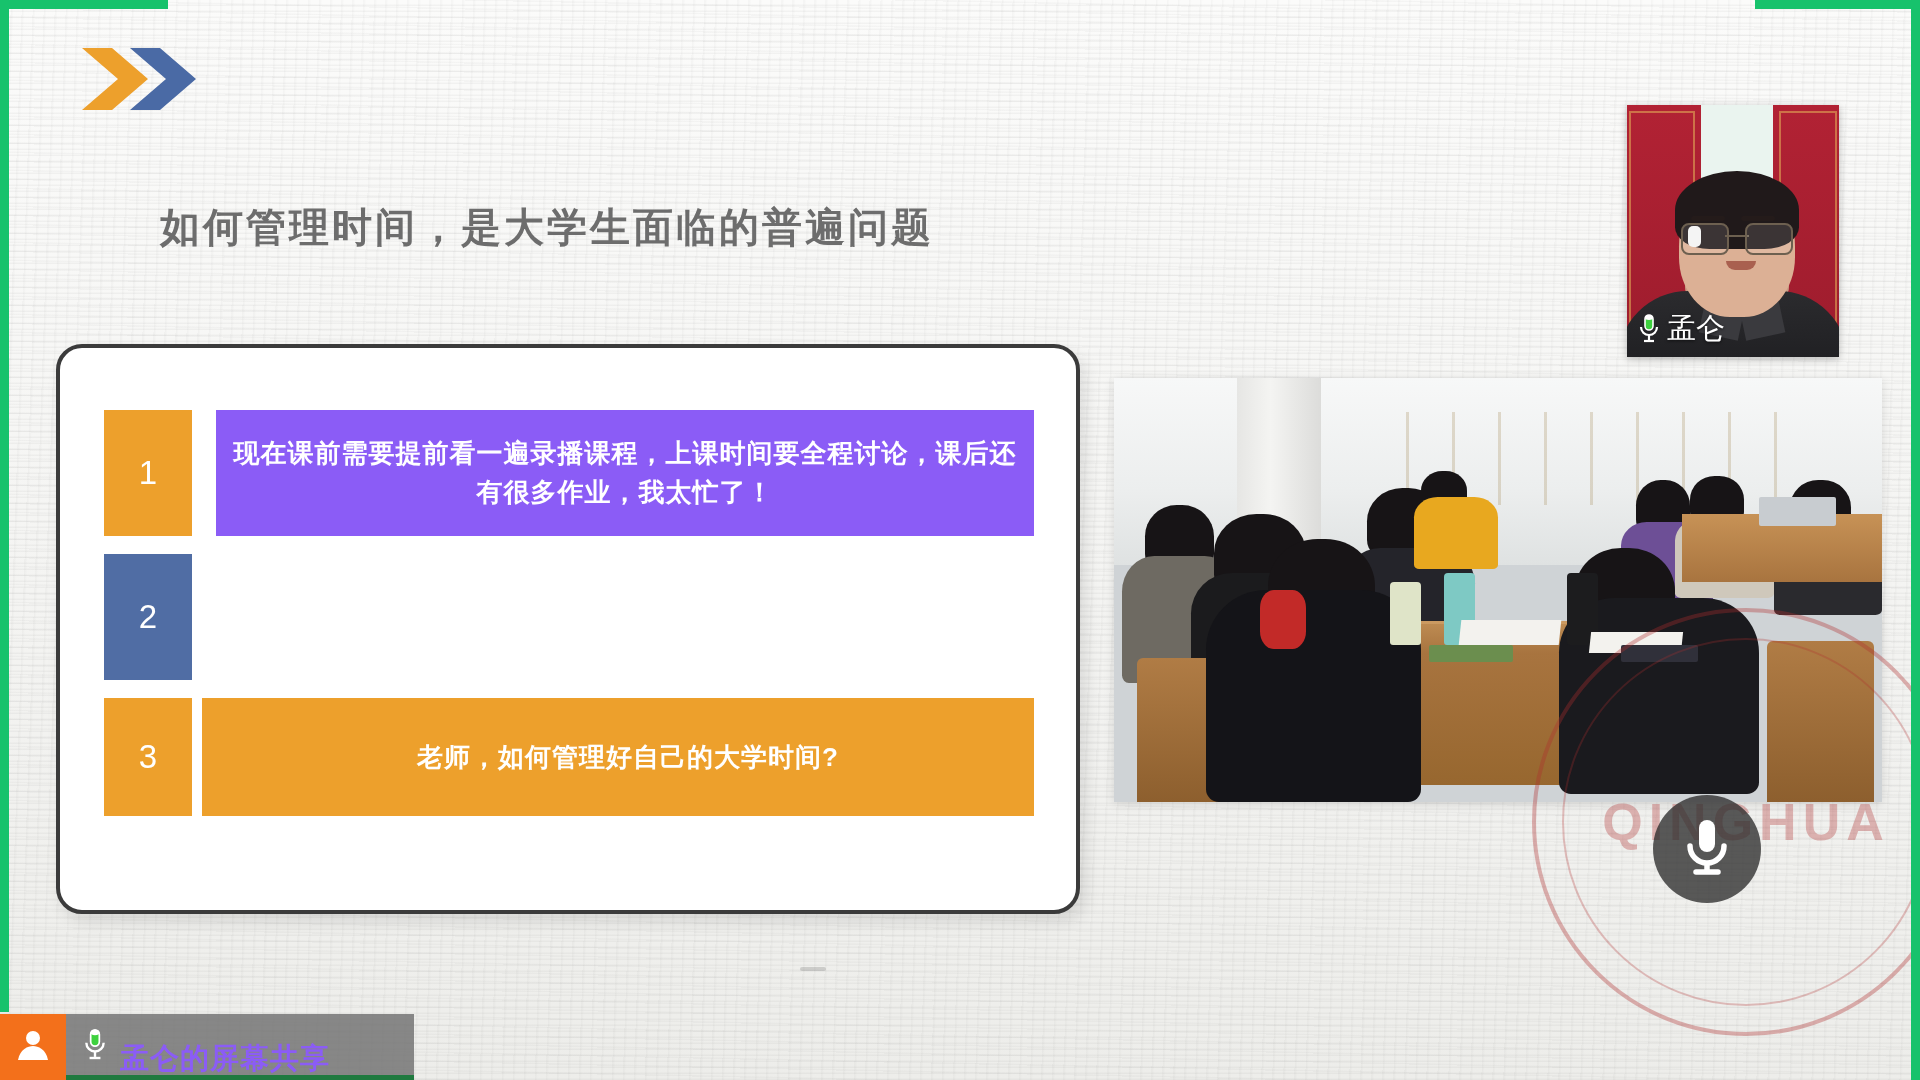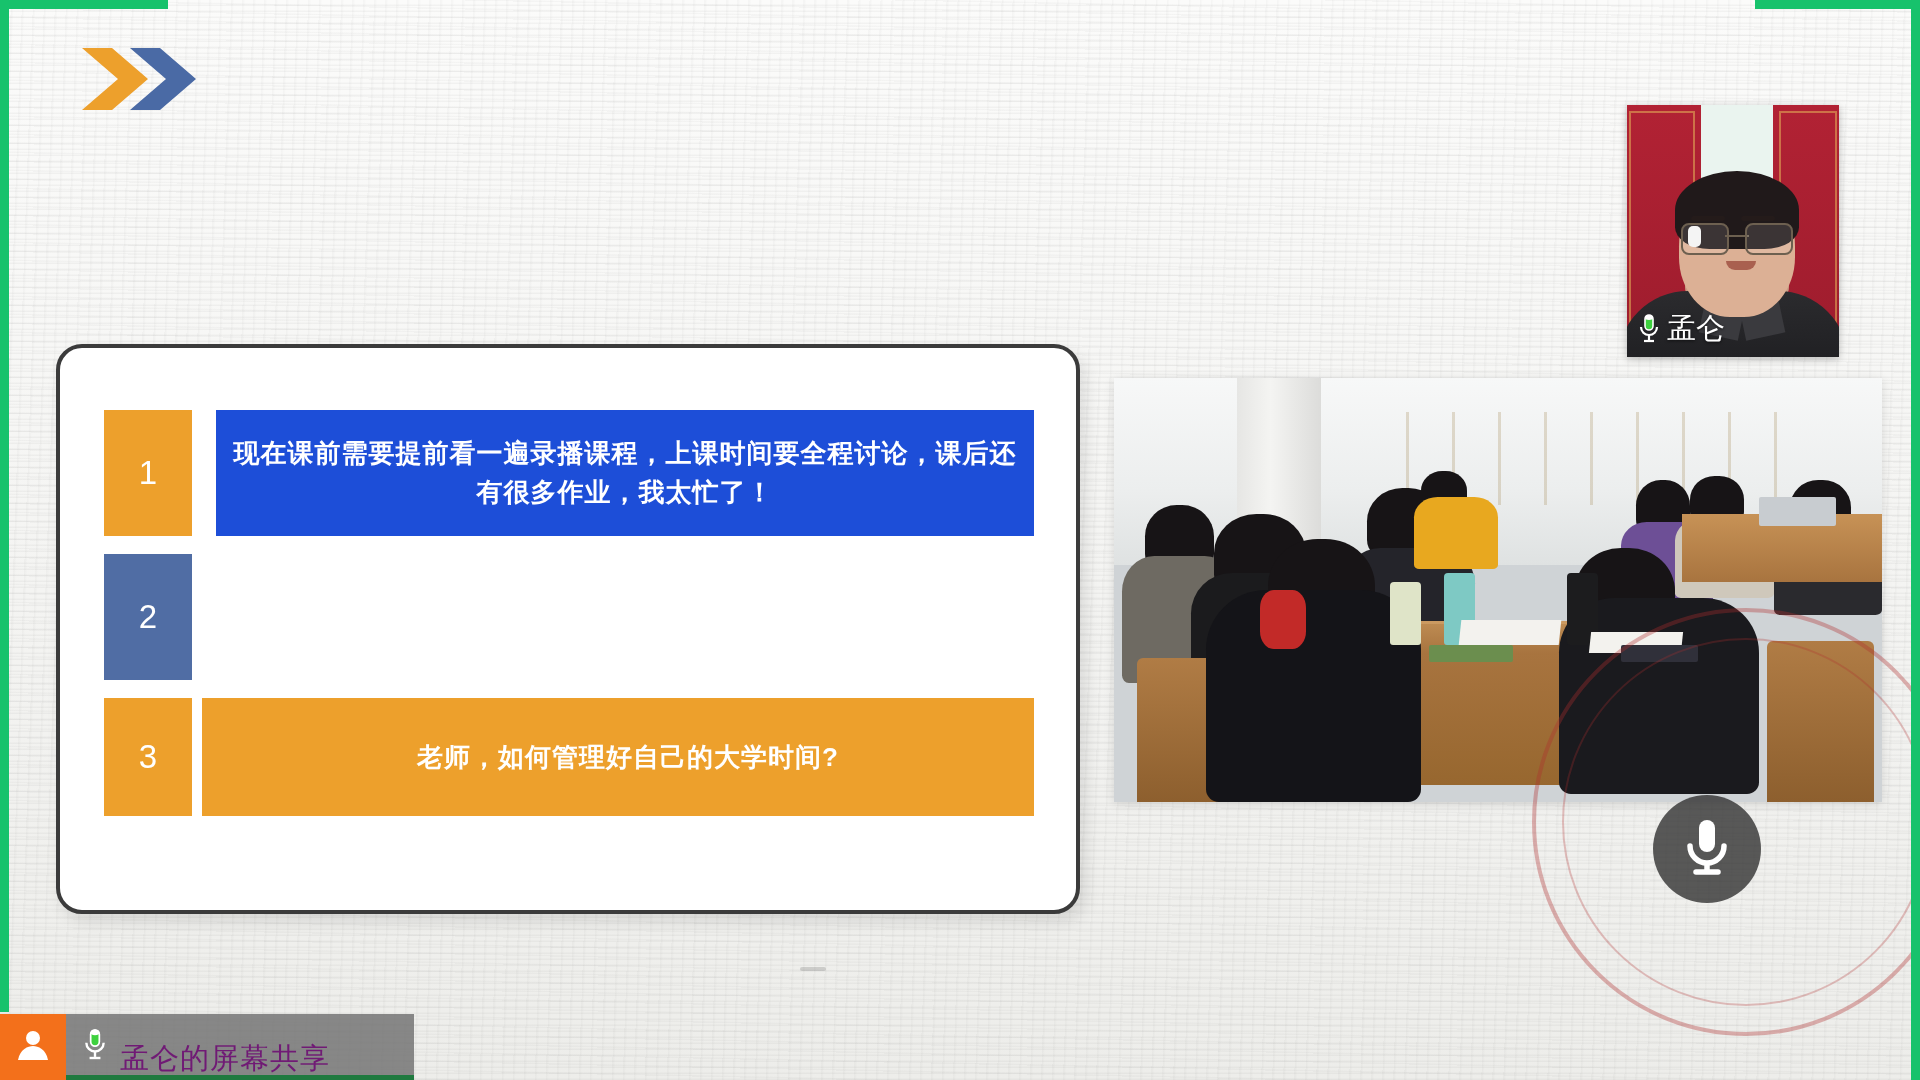--- a/index.html
+++ b/index.html
@@ -394,23 +394,23 @@
     padding-left: 16px;
   }
   .tb-item::after {
     content:"";
     position:absolute;
     left:0; bottom:0;
     width:100%; height:5px;
     background:#1f7a3f;
   }
   .tb-label {
-    color:#701a75;
+    color:#8b5cf6;
     font-size: 29px;
-    font-weight: 400;
+    font-weight: 700;
     letter-spacing: 1px;
     white-space: nowrap;
     margin-top: 24px;
   }
 
   
   .scroll-hint {
     position:absolute;
     left: 800px;
     top: 967px;
@@ -430,27 +430,28 @@
 
   <div class="slide-header">
     <span class="chevrons">
       <svg width="118" height="62" viewBox="0 0 118 62" aria-hidden="true">
         <polygon points="0,0 30,0 66,31 30,62 0,62 36,31" fill="#EDA02C"></polygon>
         <polygon points="48,0 78,0 114,31 78,62 48,62 84,31" fill="#4A6AA5"></polygon>
       </svg>
     </span>
   </div>
 
+  <div class="slide-subtitle">如何管理时间，是大学生面临的普遍问题</div>
 
   <div class="content-card">
     <div class="rows">
 
       <div class="row row-1">
         <div class="row-num" style="background:#EDA02C;">1</div>
-        <div class="row-text" style="background:#1d4ed8;margin-left:24px;">现在课前需要提前看一遍录播课程，上课时间要全程讨论，课后还有很多作业，我太忙了！</div>
+        <div class="row-text" style="background:#8b5cf6;margin-left:24px;">现在课前需要提前看一遍录播课程，上课时间要全程讨论，课后还有很多作业，我太忙了！</div>
       </div>
 
       <div class="row row-2">
         <div class="row-num" style="background:#506DA4;">2</div>
       </div>
 
       <div class="row row-3">
         <div class="row-num" style="background:#EDA02C;">3</div>
         <div class="row-text" style="background:#EDA02C;padding-left:36px;">老师，如何管理好自己的大学时间?</div>
       </div>
@@ -505,20 +506,21 @@
     <div class="bottle" style="left:59%; top:46%; width:4%;  height:17%; background:#1c1c1e;"></div>
 
     <div class="paper" style="left:45%; top:57%; width:13%; height:6%;"></div>
     <div class="paper" style="left:62%; top:60%; width:12%; height:5%;"></div>
     <div class="book" style="left:41%; top:63%; width:11%; height:4%; background:#6b8e4e;"></div>
     <div class="book" style="left:66%; top:63%; width:10%; height:4%; background:#30303a;"></div>
   </div>
 
   <div class="watermark">
     <div class="watermark-inner"></div>
+    <div class="watermark-text">QINGHUA</div>
   </div>
 
   <div class="share-frame-left"></div>
   <div class="share-frame-top-left"></div>
   <div class="share-frame-top-right"></div>
   <div class="share-frame-right"></div>
 
   <div class="webcam">
     <div class="wc-bg"></div>
     <div class="wc-banner b1"></div>

